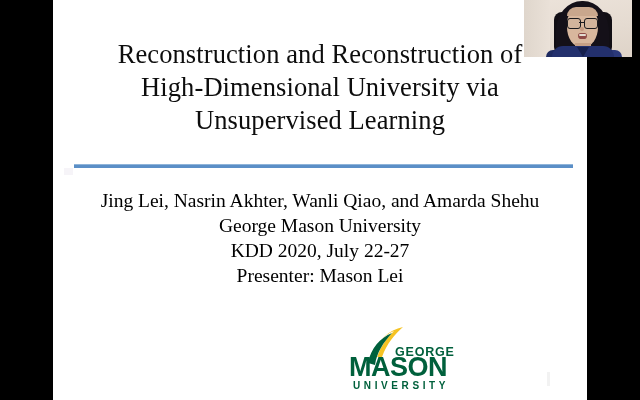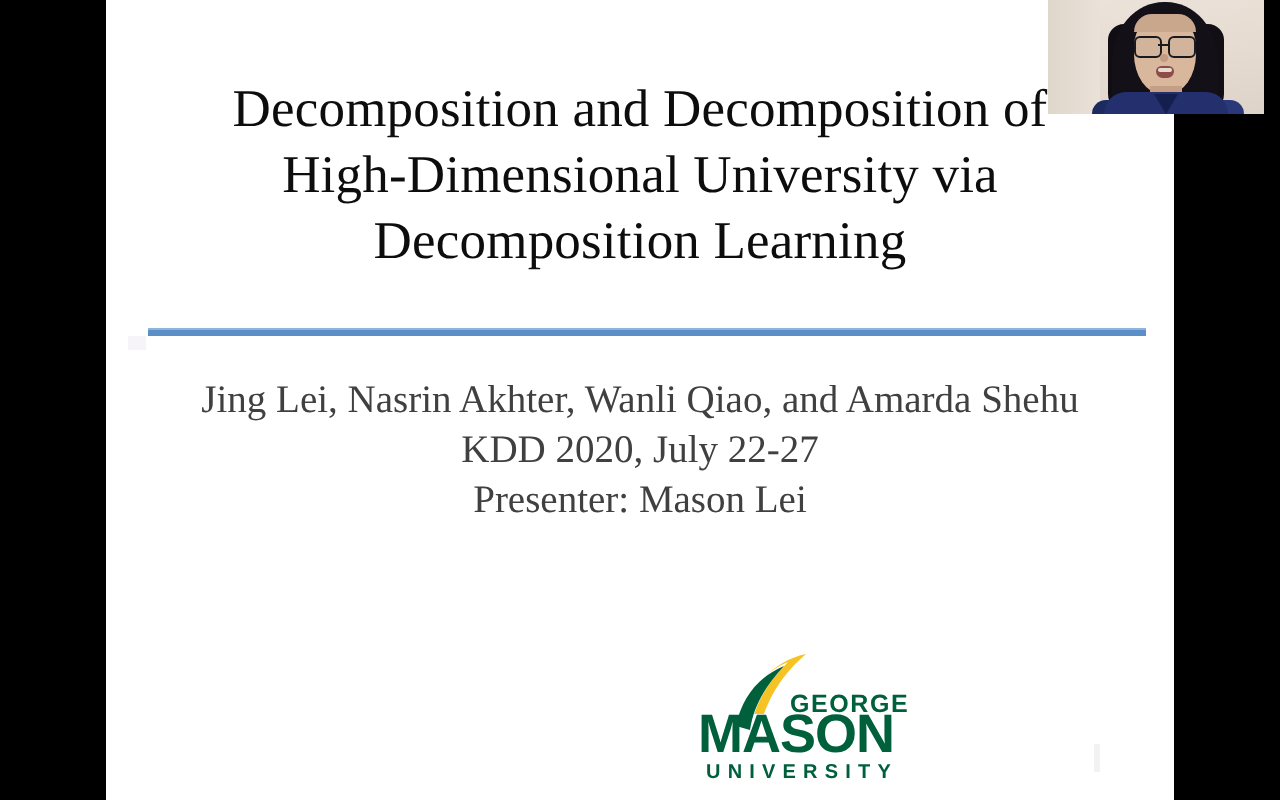--- a/index.html
+++ b/index.html
@@ -59,21 +59,21 @@
     position: absolute;
     left: 0px;
     top: 188px;
     width: 534px;
     text-align: center;
   }
   .author-line {
     font-family: "Liberation Serif", serif;
     font-size: 19.5px;
     line-height: 25px;
-    color: #404040;
+    color: #000000;
     white-space: nowrap;
   }
 
   
   #gmu-logo {
     position: absolute;
     left: 284px;
     top: 327px;
     width: 122px;
     height: 64px;
@@ -239,29 +239,30 @@
 
   <div style="position:absolute;left:0;top:0;width:53px;height:400px;background:#000;"></div>
 
   <div style="position:absolute;left:587px;top:0;width:53px;height:400px;background:#000;"></div>
 
   <div id="slide">
 
     <div id="edge-artifact"></div>
 
     <div id="title-block">
-      <div class="title-line">Decomposition and Decomposition of</div>
+      <div class="title-line">Reconstruction and Reconstruction of</div>
       <div class="title-line">High-Dimensional University via</div>
-      <div class="title-line">Decomposition Learning</div>
+      <div class="title-line">Unsupervised Learning</div>
     </div>
 
     <div id="divider"></div>
 
     <div id="authors-block">
       <div class="author-line">Jing Lei, Nasrin Akhter, Wanli Qiao, and Amarda Shehu</div>
+      <div class="author-line">George Mason University</div>
       <div class="author-line">KDD 2020, July 22-27</div>
       <div class="author-line">Presenter: Mason Lei</div>
     </div>
 
     <div id="gmu-logo">
       <svg width="122" height="64" viewBox="0 0 122 64" xmlns="http://www.w3.org/2000/svg" aria-hidden="true">
 
         <path d="M36 30 C40 13, 52 3, 66 0 C58 7, 50 16, 45 30 Z" fill="#f5c324"></path>
         <path d="M33 33 C36 19, 45 9, 57 4 C48 13, 42 22, 39 34 Z" fill="#ffffff"></path>
 

